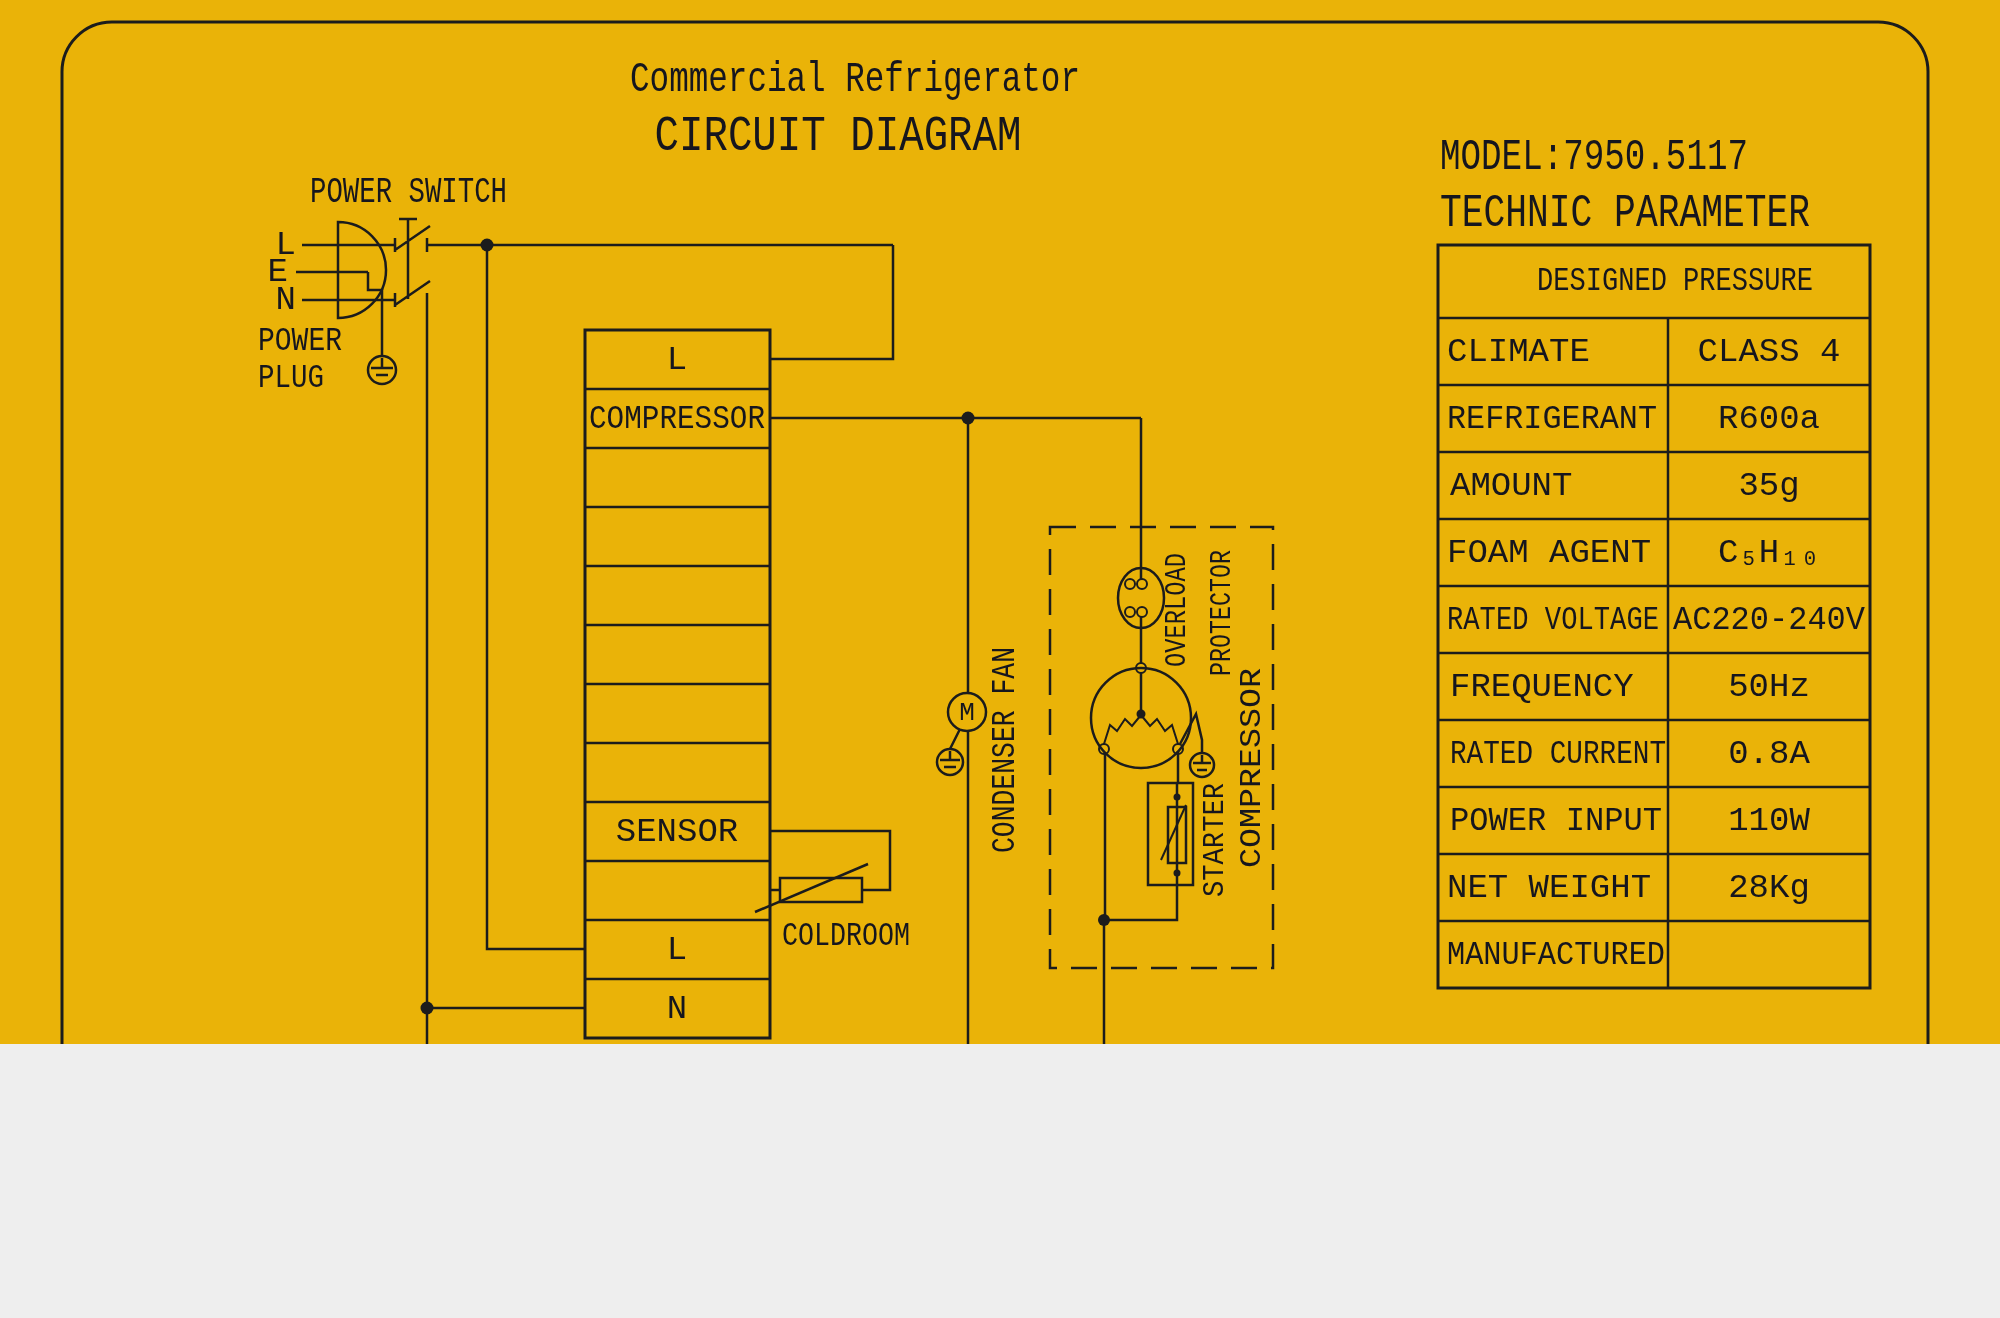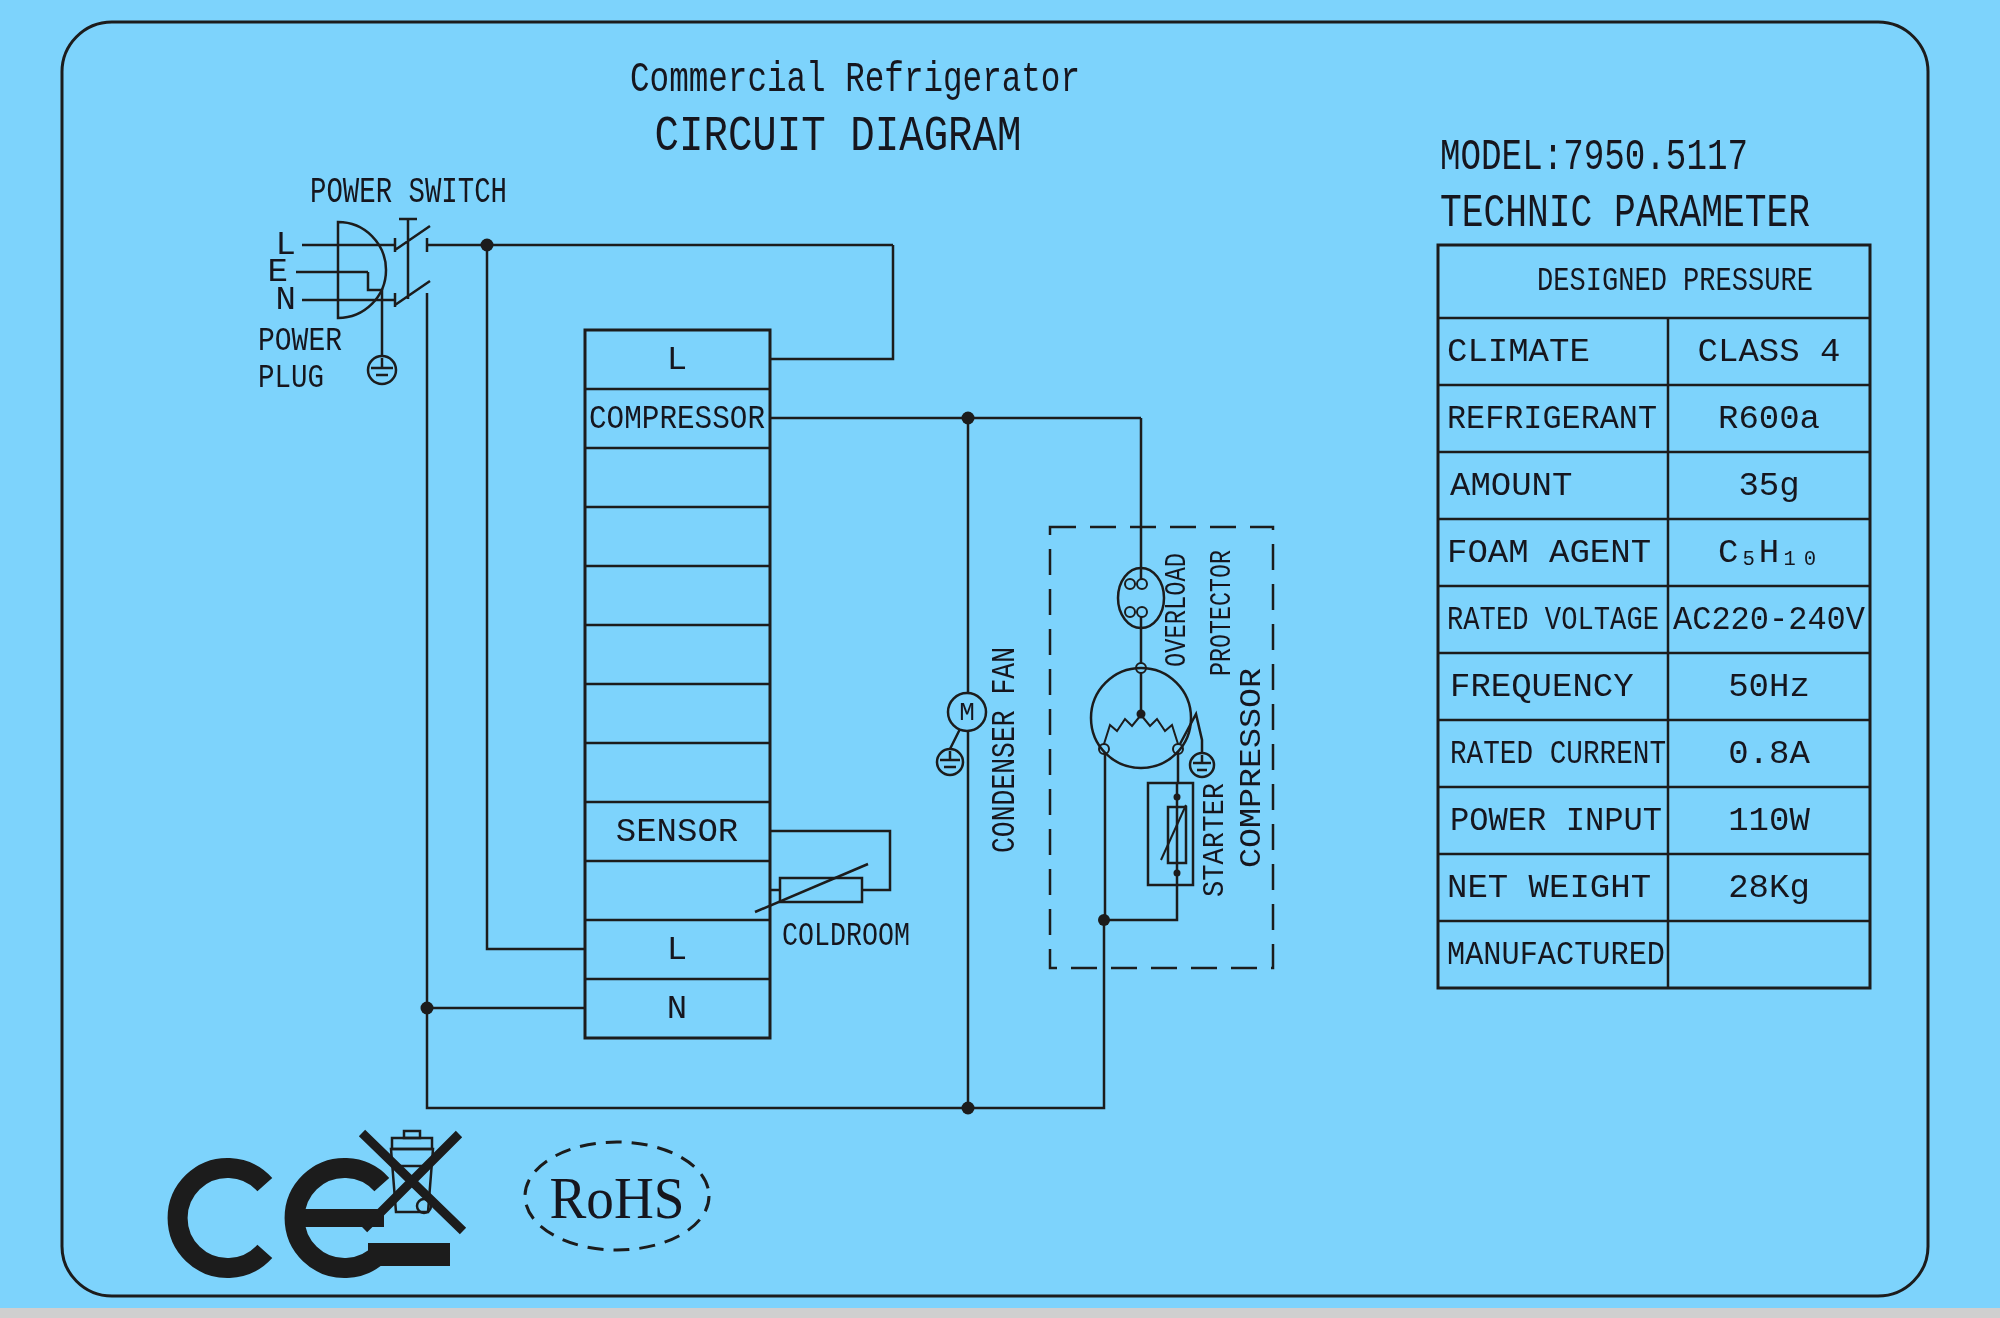--- a/index.html
+++ b/index.html
@@ -1,19 +1,19 @@
 <!DOCTYPE html>
 <html><head>
 <meta charset="utf-8">
 <style>
   html,body{margin:0;padding:0;background:#eee;}
   .page{
     position:relative;
-    width:2000px;height:1318px;
-    background:#7dd3fc;
+    width:2000px;height:1044px;
+    background:#eab308;
     font-family:"Liberation Mono","DejaVu Sans Mono",monospace;
     overflow:hidden;
   }
   svg{position:absolute;left:0;top:0;}
   svg text{
     font-family:"Liberation Mono","DejaVu Sans Mono",monospace;
     fill:#16161e;
   }
   svg text.serif{font-family:"Liberation Serif","DejaVu Serif",serif;}
   .ink{stroke:#1c1c1c;fill:none;}

